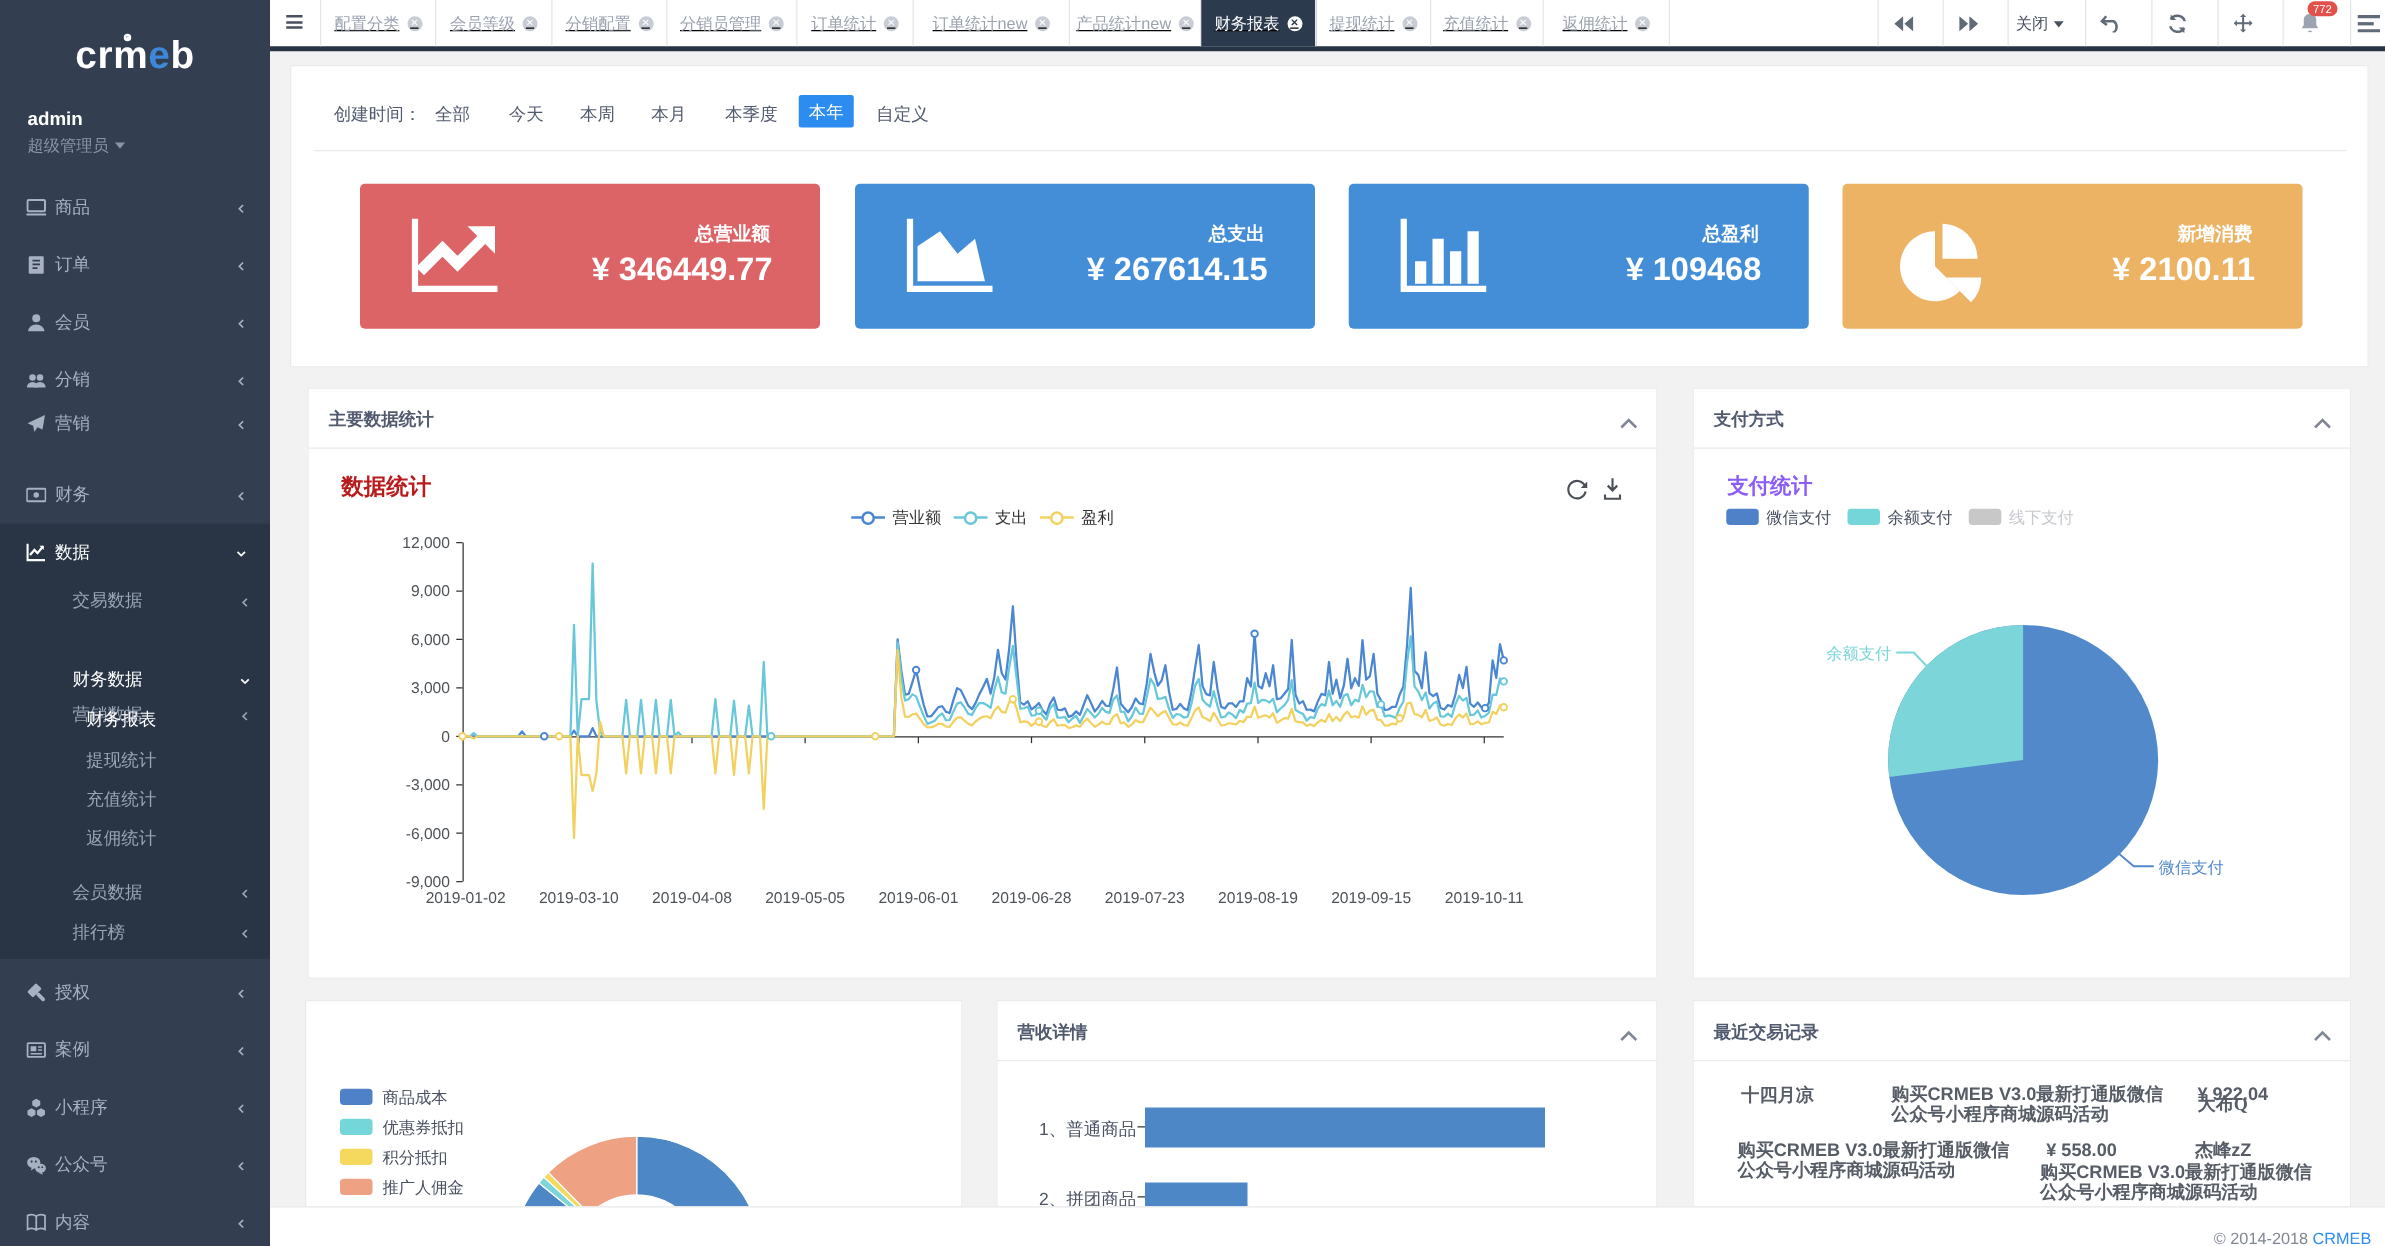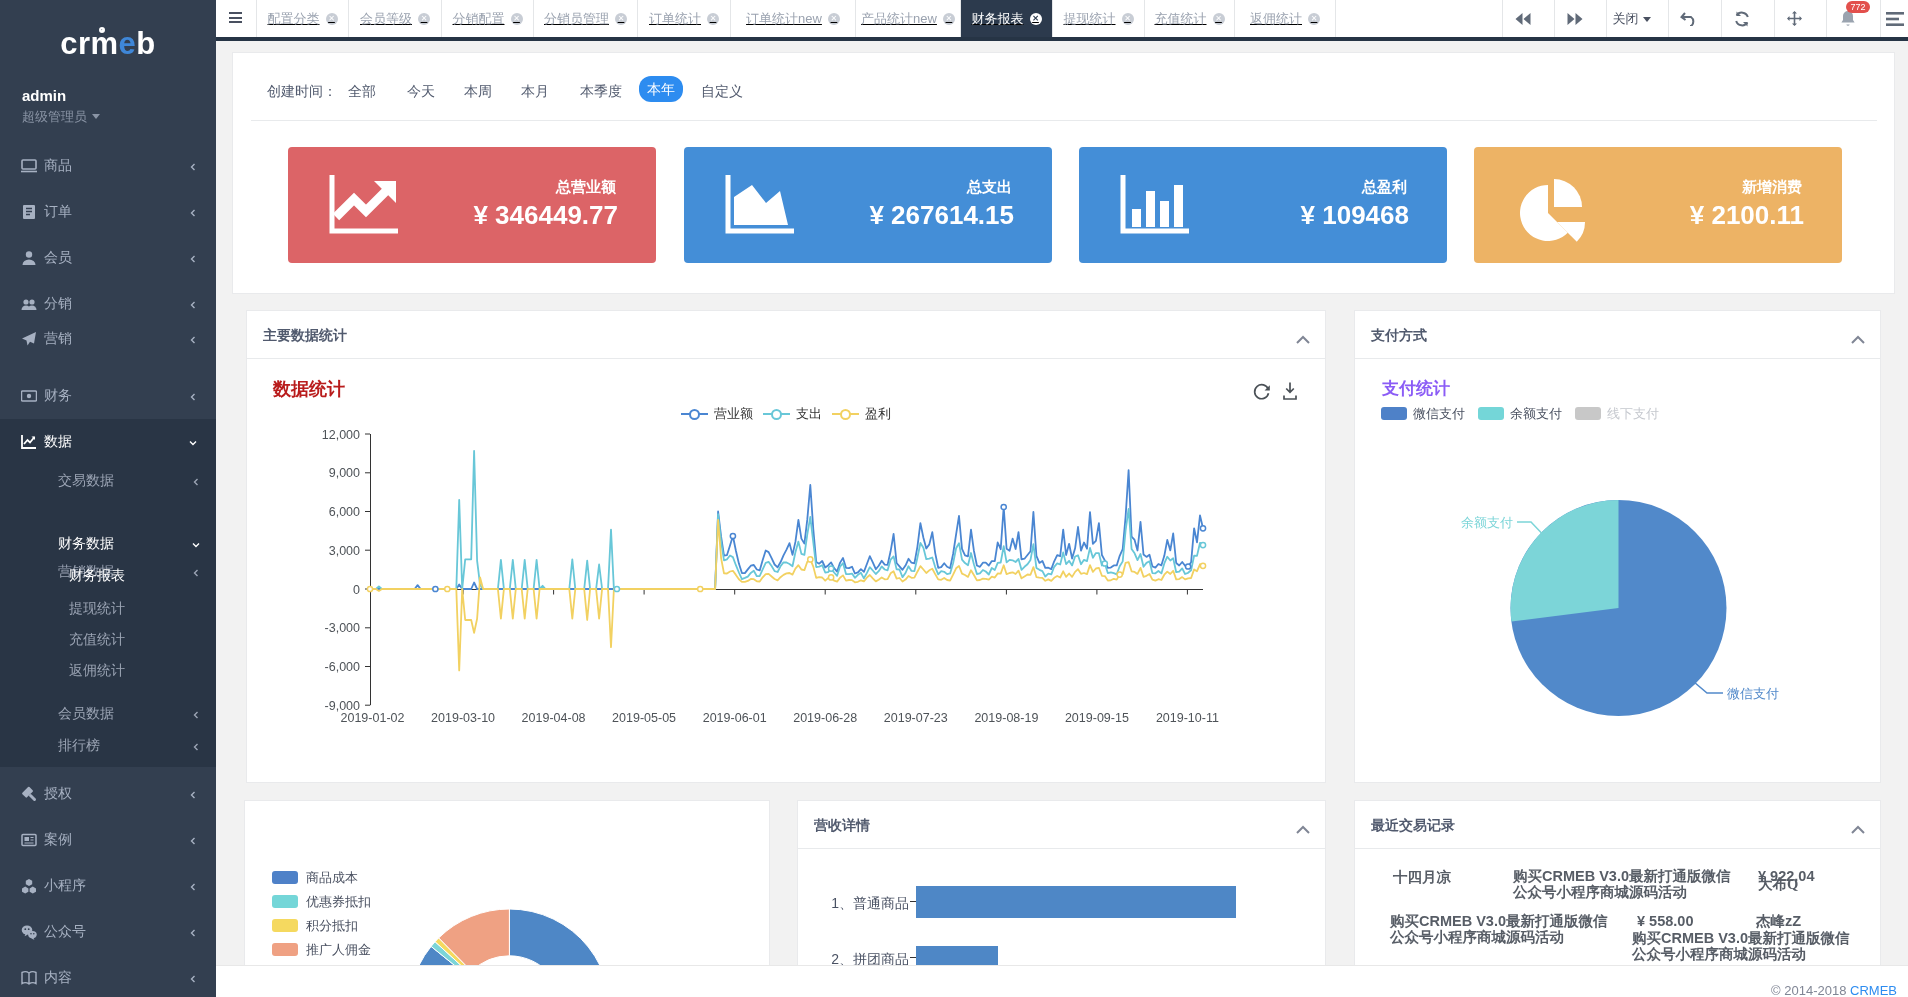--- a/index.html
+++ b/index.html
@@ -42,21 +42,21 @@
 
 .panel{position:absolute;background:#fff;border:1px solid #e9eaec;}
 .phead{position:absolute;left:0;top:0;right:0;height:48px;border-bottom:1px solid #e8eaec;}
 .ptitle{position:absolute;left:16px;top:16px;font-size:14px;color:#515a6e;font-weight:bold;}
 .pchev{position:absolute;right:15px;top:19px;}
 
 #p1{left:232px;top:52px;width:1663px;height:242px;}
 #filters{position:absolute;left:0;top:0;width:100%;height:67px;font-size:14px;color:#515a6e;}
 #filters .lab{position:absolute;left:34px;top:30px;}
 .fopt{position:absolute;top:30px;}
-.fbtn{position:absolute;left:406px;top:23px;width:44px;height:26px;background:#2d8cf0;border-radius:12px;color:#fff;font-size:14px;text-align:center;line-height:26px;}
+.fbtn{position:absolute;left:406px;top:23px;width:44px;height:26px;background:#2d8cf0;border-radius:2px;color:#fff;font-size:14px;text-align:center;line-height:26px;}
 #fdivider{position:absolute;left:18px;top:67px;width:1626px;border-top:1px solid #e8eaec;}
 .scard{position:absolute;top:94px;width:368px;height:116px;border-radius:4px;color:#fff;}
 .scard .slab{position:absolute;right:40px;top:31px;font-size:15px;font-weight:bold;}
 .scard .sval{position:absolute;right:38px;top:53px;font-size:26px;font-weight:bold;}
 .scard svg{position:absolute;left:38px;top:26px;}
 
 #p2{left:246px;top:310px;width:1080px;height:473px;}
 #c1title{position:absolute;left:26px;top:66px;font-size:18px;font-weight:bold;color:#b91c1c;}
 #c1icons{position:absolute;right:26px;top:70px;color:#667;}
 #legend1{position:absolute;left:0;top:94px;width:100%;display:flex;justify-content:center;gap:10px;font-size:13px;color:#333;}

